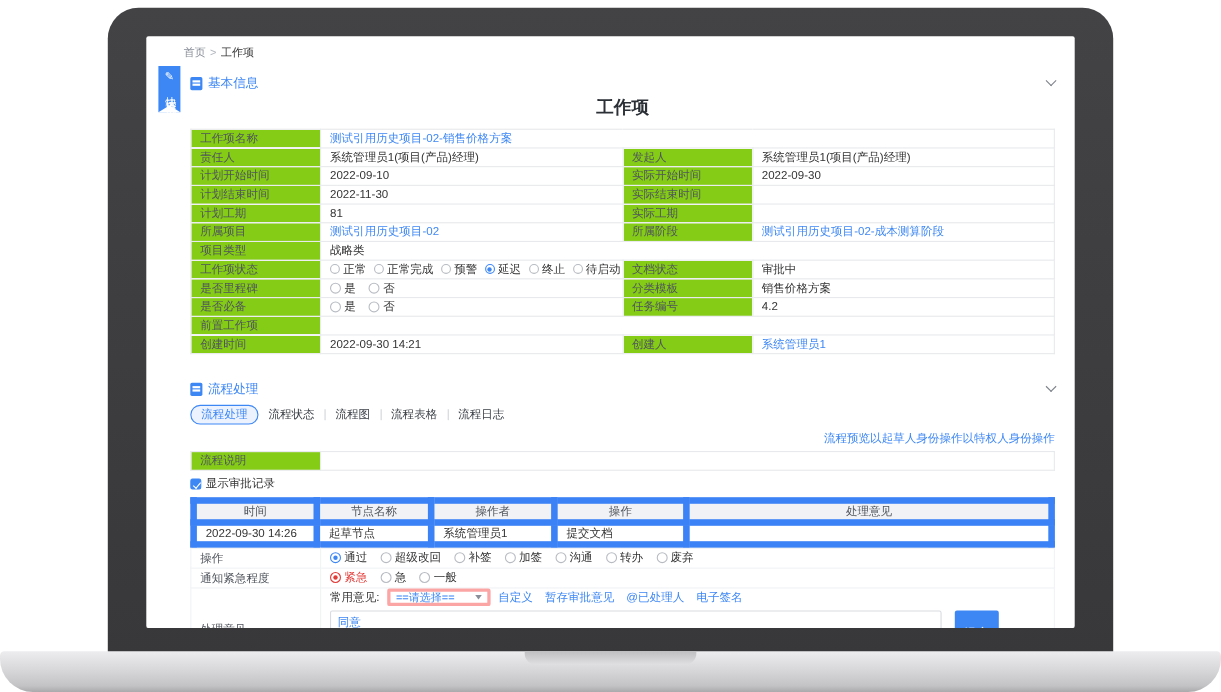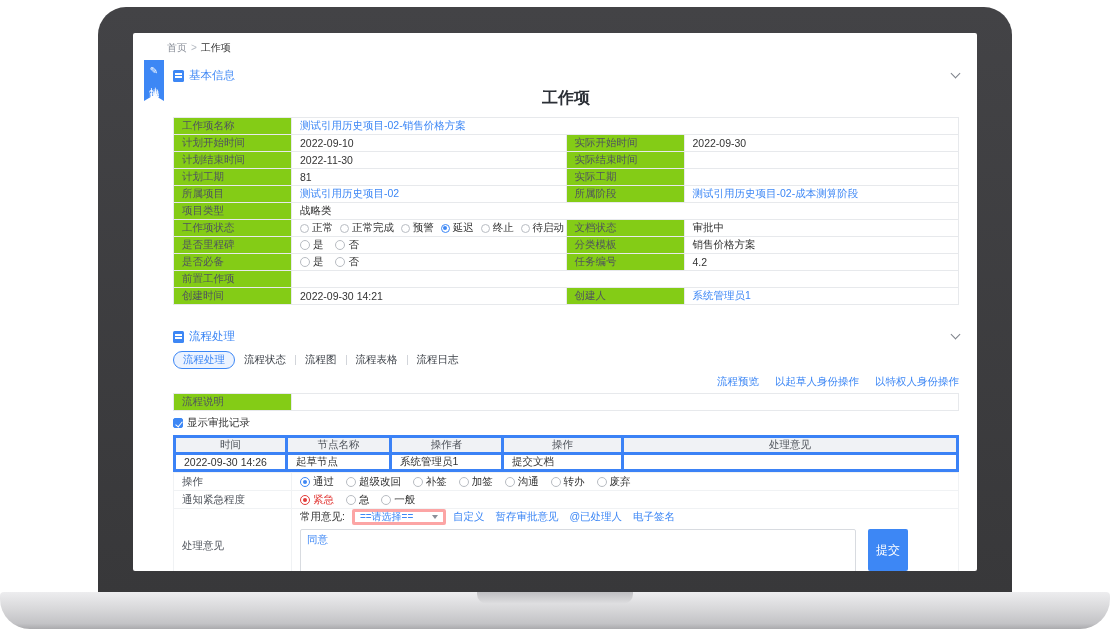--- a/index.html
+++ b/index.html
@@ -59,26 +59,26 @@
     display:inline-block;position:relative;flex:none;}
   .cbx.on{background:#3d87f5;border-color:#3d87f5;}
   .cbx.on::after{content:'';position:absolute;left:2.5px;top:0.5px;width:3px;height:6px;
     border-right:1.5px solid #fff;border-bottom:1.5px solid #fff;transform:rotate(40deg);}
 
   .proc-sec{margin-top:24px;}
   .tabs{display:flex;align-items:center;margin-top:7px;font-size:10.5px;color:#3a3f46;}
   .tab-active{border:1px solid #3d87f5;color:#3d87f5;border-radius:10px;padding:1px 9px;background:#ecf3ff;cursor:pointer;}
   .tab{padding:0 9px;cursor:pointer;}
   .tab-sep{width:1px;height:10px;background:#d2d5da;}
-  .proc-links{display:flex;justify-content:flex-end;gap:16px;color:#3d87f5;font-size:10.5px;margin:6px 0 4px;}
+  .proc-links{display:flex;justify-content:flex-end;color:#3d87f5;font-size:10.5px;margin:6px 0 4px;}
   .proc-links span{cursor:pointer;}
 
   .show-rec{display:flex;align-items:center;margin:5px 0;font-size:10.5px;color:#333;}
 
-  .rec-table td{border:3px solid #3b82f6;height:17px;padding:0 8px;font-size:10.5px;white-space:nowrap;overflow:hidden;margin-top:44px;}
+  .rec-table td{border:6px solid #3b82f6;height:17px;padding:0 8px;font-size:10.5px;white-space:nowrap;overflow:hidden;margin-top:44px;}
   .rec-table tr.head td{background:#f0f2f5;text-align:center;color:#50555d;}
 
   .action-table td{border:1px solid #f0f2f4;height:18px;padding:0 8px;font-size:10.5px;white-space:nowrap;}
   .action-table td.al{color:#50555d;}
   .bold{font-weight:bold;}
   .gap-l{margin-left:14px;}
 
   .op-line1{display:flex;align-items:center;}
   .select-box{display:inline-flex;align-items:center;justify-content:space-between;width:94px;height:16px;
     border:3px solid #fca5a5;border-radius:2px;padding:0 5px;color:#3d87f5;font-size:10px;margin:0 7px;cursor:pointer;background:#fff;}
@@ -119,20 +119,26 @@
         <colgroup>
             <col style="width:118px">
             <col>
             <col style="width:118px">
             <col>
           </colgroup>
         <tbody>
             <tr>
           <td class="l">工作项名称</td>
           <td colspan="3"><span class="link">测试引用历史项目-02-销售价格方案</span></td>
+        </tr>
+        <tr>
+          <td class="l">责任人</td>
+          <td>系统管理员1(项目(产品)经理)</td>
+          <td class="l">发起人</td>
+          <td>系统管理员1(项目(产品)经理)</td>
         </tr>
         <tr>
           <td class="l">计划开始时间</td>
           <td>2022-09-10</td>
           <td class="l">实际开始时间</td>
           <td>2022-09-30</td>
         </tr>
         <tr>
           <td class="l">计划结束时间</td>
           <td>2022-11-30</td>

